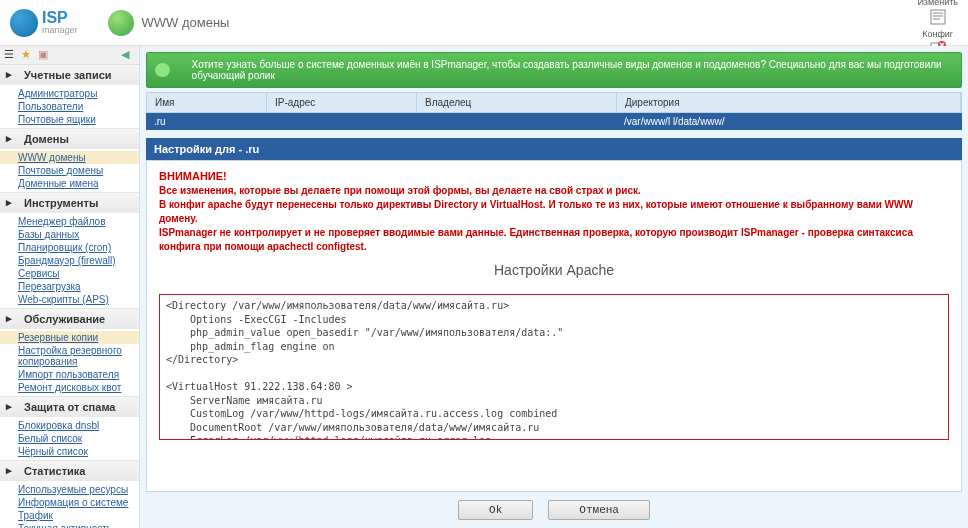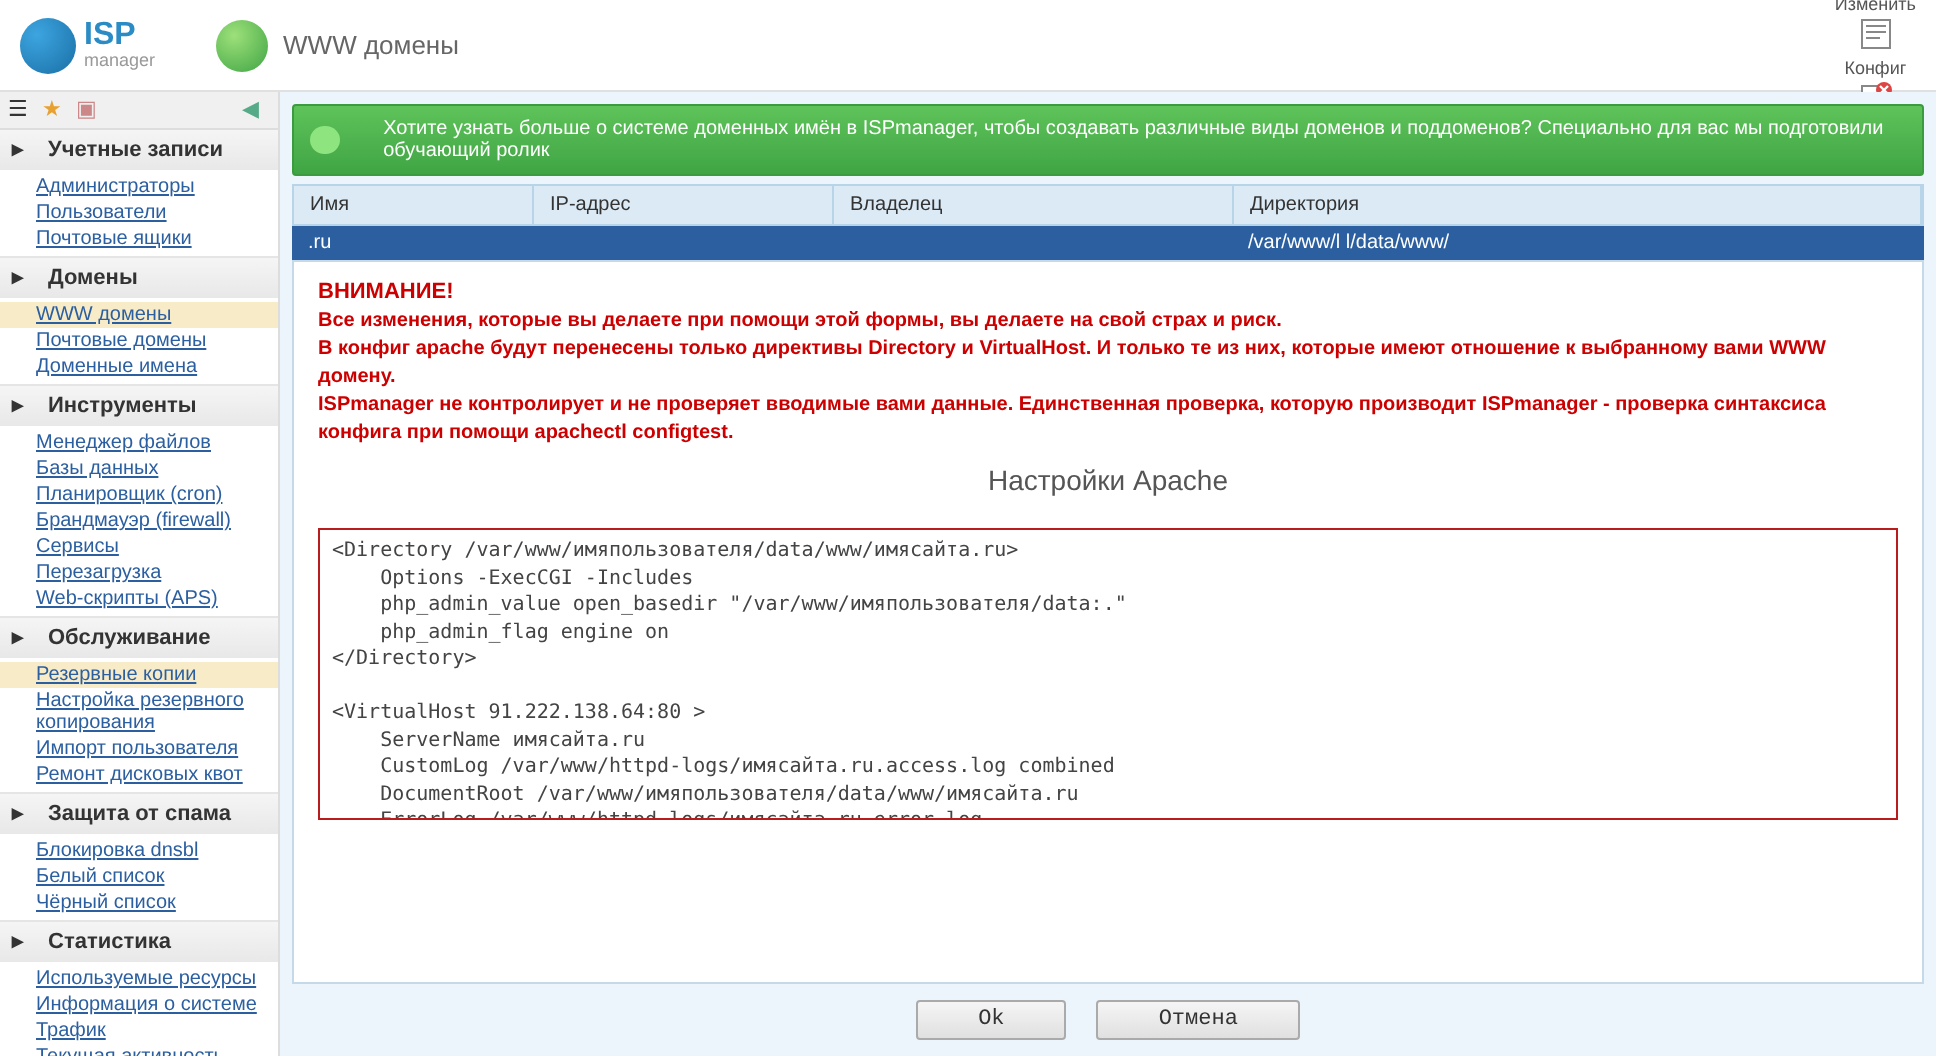--- a/index.html
+++ b/index.html
@@ -197,20 +197,21 @@
       <div class="c3">Владелец</div>
       <div class="c4">Директория</div>
     </div>
     <div class="grid-r">
       <div class="c1">.ru</div>
       <div class="c2"></div>
       <div class="c3"></div>
       <div class="c4">/var/www/l            l/data/www/</div>
     </div>
 
+    <div class="subhdr">Настройки для -            .ru</div>
 
     <div class="panel">
       <div class="warn">
         <div class="hl">ВНИМАНИЕ!</div>
         <div>Все изменения, которые вы делаете при помощи этой формы, вы делаете на свой страх и риск.</div>
         <div>В конфиг apache будут перенесены только директивы Directory и VirtualHost. И только те из них, которые имеют отношение к выбранному вами WWW домену.</div>
         <div>ISPmanager не контролирует и не проверяет вводимые вами данные. Единственная проверка, которую производит ISPmanager - проверка синтаксиса конфига при помощи apachectl configtest.</div>
       </div>
       <div class="caption">Настройки Apache</div>
       <div class="codebox">&lt;Directory /var/www/имяпользователя/data/www/имясайта.ru&gt;

